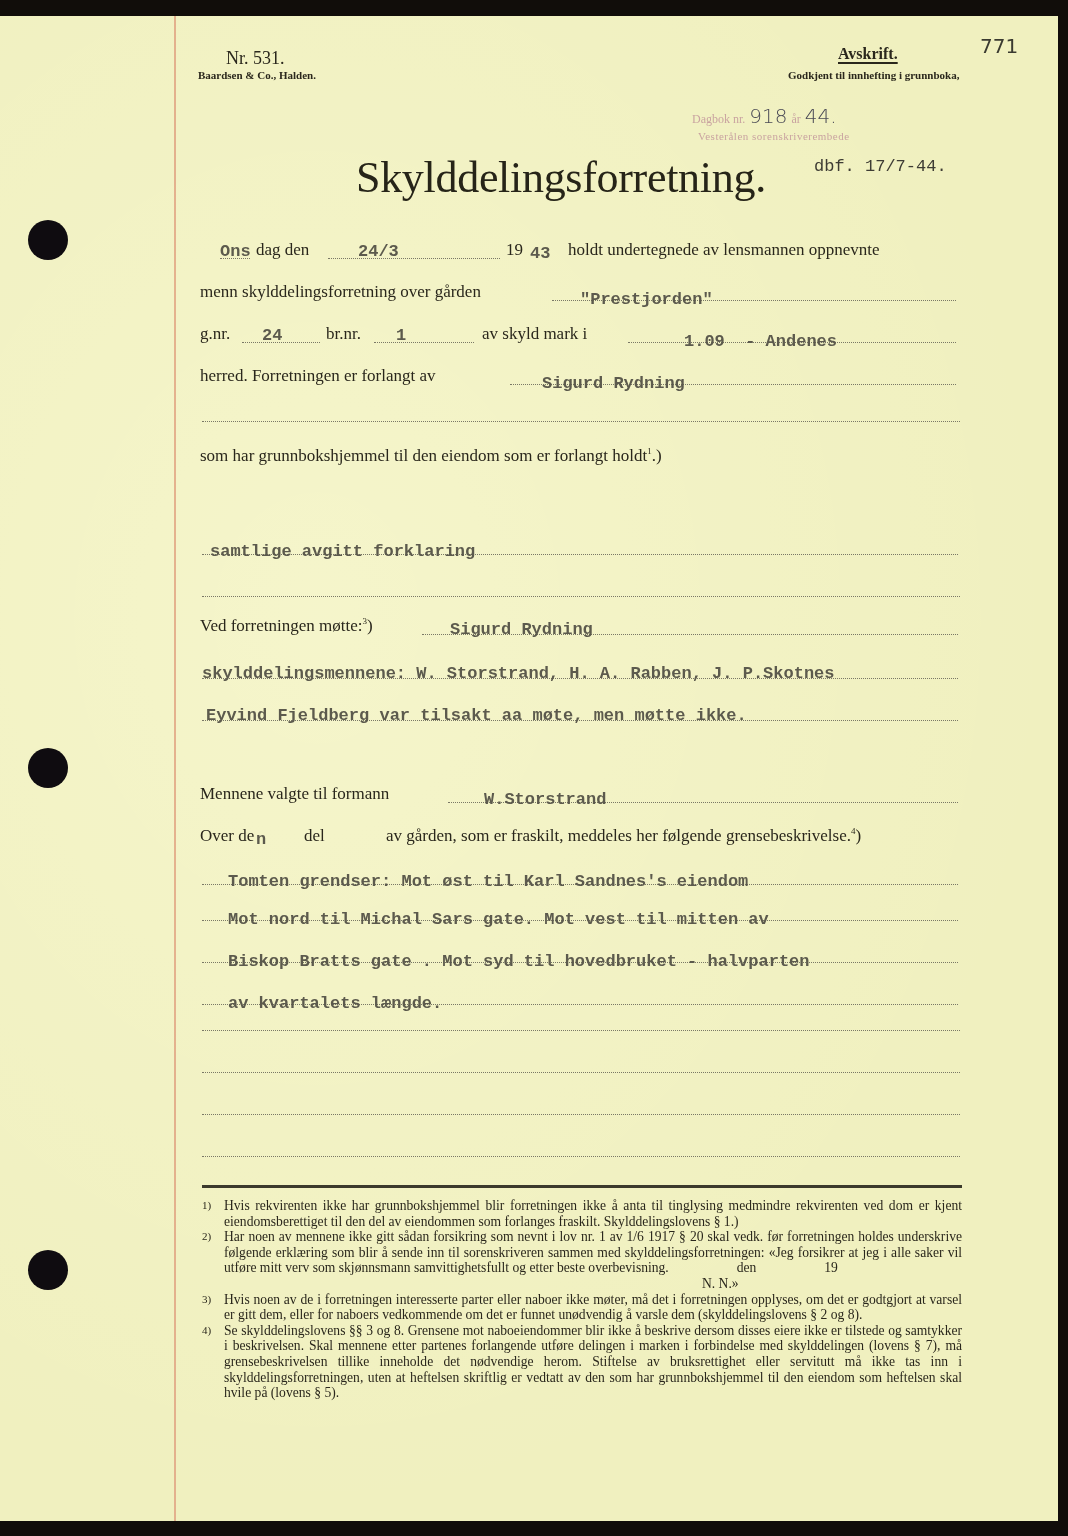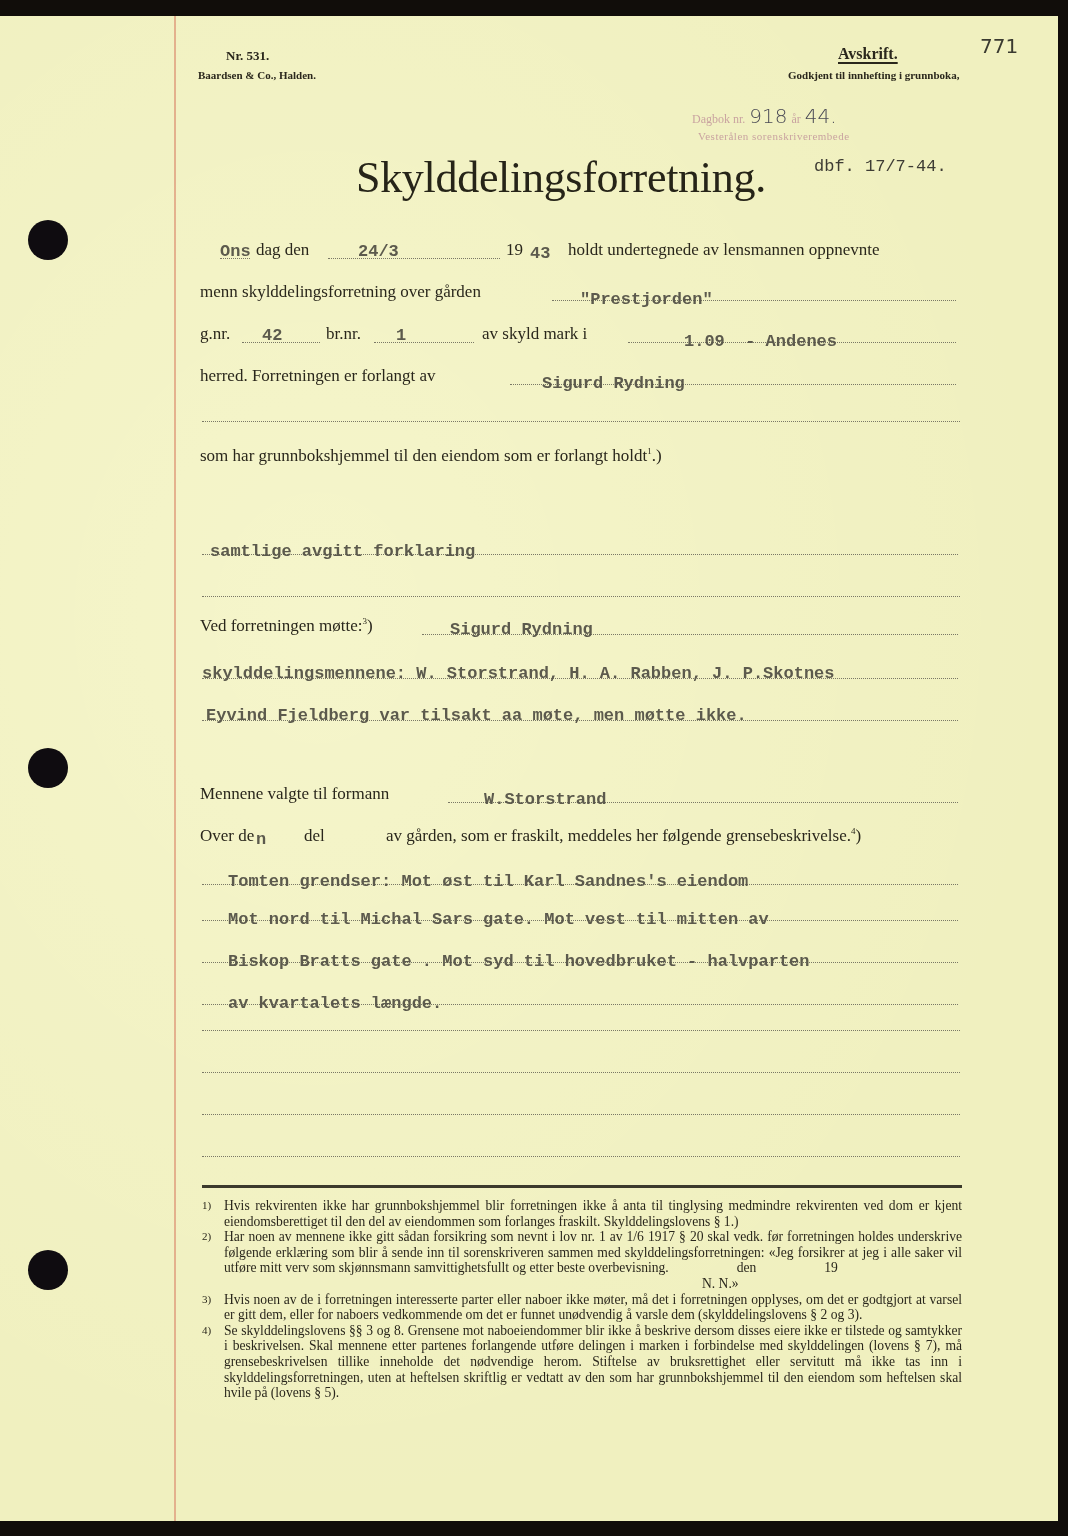--- a/index.html
+++ b/index.html
@@ -14,21 +14,21 @@
     background: #f0f0bf;
     background-image: radial-gradient(ellipse at 30% 40%, rgba(255,255,225,0.35), rgba(230,230,170,0) 70%);
   }
   .margin-line {
     position: absolute; left: 174px; top: 0; width: 2px; height: 100%;
     background: #e0a684; opacity: 0.85;
   }
   .punch { position: absolute; width: 40px; height: 40px; border-radius: 50%; background: #0f0c10; left: 28px; }
   .abs { position: absolute; white-space: nowrap; }
   .hdr-small { font-size: 12px; font-weight: bold; }
-  .hdr-nr { font-size: 13px; font-weight: bold; }
+  .hdr-nr { font-size: 18px; font-weight: normal; }
   .avskrift { font-size: 16px; font-weight: bold; text-decoration: underline; text-decoration-thickness: 2px; text-underline-offset: 3px; }
   .pagenum { font-size: 20px; color: #3a3a30; font-family: "DejaVu Sans", sans-serif; }
   .stamp { color: #c9a3a0; font-size: 12px; }
   .hand { font-family: "DejaVu Sans", sans-serif; font-size: 20px; color: #4a4a55; font-weight: 300; }
   .title { font-size: 44px; color: #262418; letter-spacing: -0.3px; }
   .typed { font-family: "Liberation Mono", "DejaVu Sans Mono", monospace; font-weight: bold; color: #5c5a4d; }
   .form { font-size: 17px; }
   .row { position: absolute; left: 200px; width: 760px; height: 26px; }
   .dots { position: absolute; height: 0; border-bottom: 1px dotted #7a7866; }
   .rule-line { position: absolute; left: 202px; width: 758px; border-bottom: 1px dotted #7a7866; }
@@ -79,21 +79,21 @@
 
   <div class="row form" style="top:266px">
     <span class="abs" style="left:0">menn skylddelingsforretning over gården</span>
     <span class="dots" style="left:352px; width:404px; top:18px"></span>
     <span class="abs typed" style="left:380px; top:8px">"Prestjorden"</span>
   </div>
 
   <div class="row form" style="top:308px">
     <span class="abs" style="left:0">g.nr.</span>
     <span class="dots" style="left:42px; width:78px; top:18px"></span>
-    <span class="abs typed" style="left:62px; top:2px">42</span>
+    <span class="abs typed" style="left:62px; top:2px">24</span>
     <span class="abs" style="left:126px">br.nr.</span>
     <span class="dots" style="left:174px; width:100px; top:18px"></span>
     <span class="abs typed" style="left:196px; top:2px">1</span>
     <span class="abs" style="left:282px">av skyld mark i</span>
     <span class="dots" style="left:428px; width:328px; top:18px"></span>
     <span class="abs typed" style="left:484px; top:8px; white-space:pre">1.09  - Andenes</span>
   </div>
 
   <div class="row form" style="top:350px">
     <span class="abs" style="left:0">herred. Forretningen er forlangt av</span>
@@ -165,16 +165,16 @@
   <div class="rule-line" style="top:1056px"></div>
   <div class="rule-line" style="top:1098px"></div>
   <div class="rule-line" style="top:1140px"></div>
 
   <div class="foot-rule"></div>
 
   <div class="footnotes">
     <div class="fn"><span class="mark">1)</span><span>Hvis rekvirenten ikke har grunnbokshjemmel blir forretningen ikke å anta til tinglysing medmindre rekvirenten ved dom er kjent eiendomsberettiget til den del av eiendommen som forlanges fraskilt. Skylddelingslovens § 1.)</span></div>
     <div class="fn" style="white-space:pre-wrap"><span class="mark">2)</span><span>Har noen av mennene ikke gitt sådan forsikring som nevnt i lov nr. 1 av 1/6 1917 § 20 skal vedk. før forretningen holdes underskrive følgende erklæring som blir å sende inn til sorenskriveren sammen med skylddelingsforretningen: «Jeg forsikrer at jeg i alle saker vil utføre mitt verv som skjønnsmann samvittighetsfullt og etter beste overbevisning.                    den                    19</span></div>
     <div class="fn nn"><span>N. N.»</span></div>
-    <div class="fn"><span class="mark">3)</span><span>Hvis noen av de i forretningen interesserte parter eller naboer ikke møter, må det i forretningen opplyses, om det er godtgjort at varsel er gitt dem, eller for naboers vedkommende om det er funnet unødvendig å varsle dem (skylddelingslovens § 2 og 3).</span></div>
+    <div class="fn"><span class="mark">3)</span><span>Hvis noen av de i forretningen interesserte parter eller naboer ikke møter, må det i forretningen opplyses, om det er godtgjort at varsel er gitt dem, eller for naboers vedkommende om det er funnet unødvendig å varsle dem (skylddelingslovens § 2 og 8).</span></div>
     <div class="fn"><span class="mark">4)</span><span>Se skylddelingslovens §§ 3 og 8. Grensene mot naboeiendommer blir ikke å beskrive dersom disses eiere ikke er tilstede og samtykker i beskrivelsen. Skal mennene etter partenes forlangende utføre delingen i marken i forbindelse med skylddelingen (lovens § 7), må grensebeskrivelsen tillike inneholde det nødvendige herom. Stiftelse av bruksrettighet eller servitutt må ikke tas inn i skylddelingsforretningen, uten at heftelsen skriftlig er vedtatt av den som har grunnbokshjemmel til den eiendom som heftelsen skal hvile på (lovens § 5).</span></div>
   </div>
 </div>
 
 </body></html>

